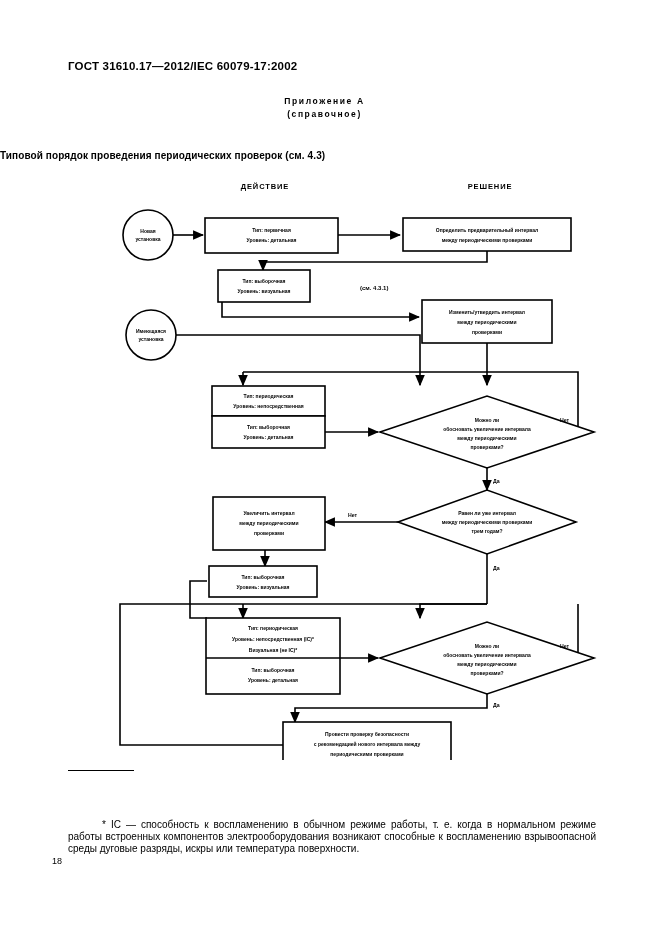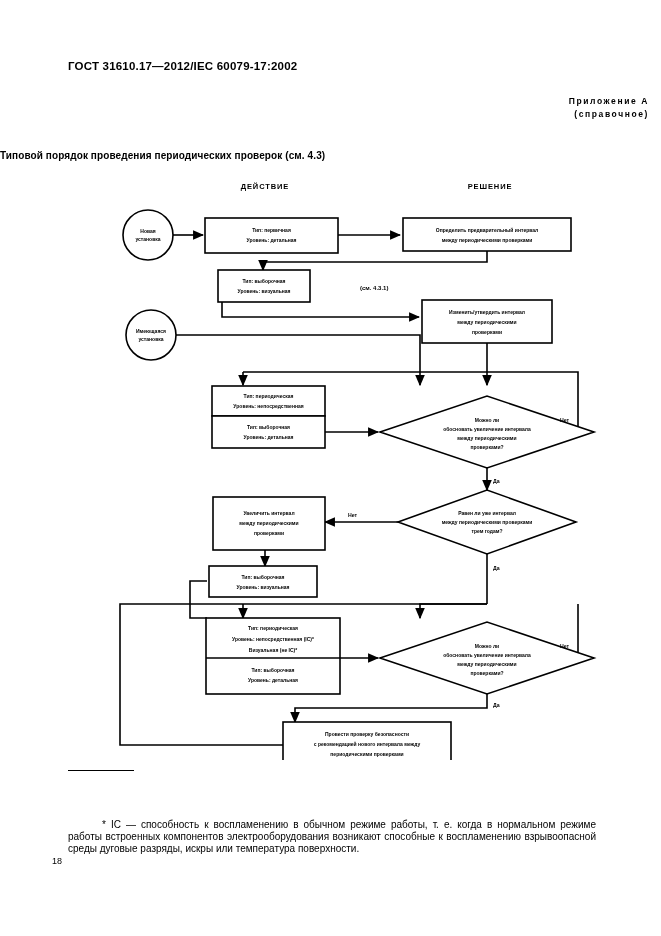--- a/index.html
+++ b/index.html
@@ -11,21 +11,21 @@
   .page{position:relative;width:649px;height:936px;}
 
   .hdr{
     position:absolute;left:68px;top:60px;
     font-size:11.5px;font-weight:bold;letter-spacing:0.2px;
     white-space:nowrap;
   }
 
   .annex{
     position:absolute;left:0;right:0;top:96px;
-    text-align:right;font-size:8.5px;font-weight:bold;letter-spacing:1.6px;
+    text-align:center;font-size:8.5px;font-weight:bold;letter-spacing:1.6px;
   }
   .annex .sub{display:block;margin-top:3px;}
 
   .figtitle{
     position:absolute;left:0;right:0;top:150px;
     text-align:left;font-size:10px;font-weight:bold;letter-spacing:0.1px;
   }
 
   .collbl{
     position:absolute;font-size:7.5px;font-weight:bold;letter-spacing:0.9px;

